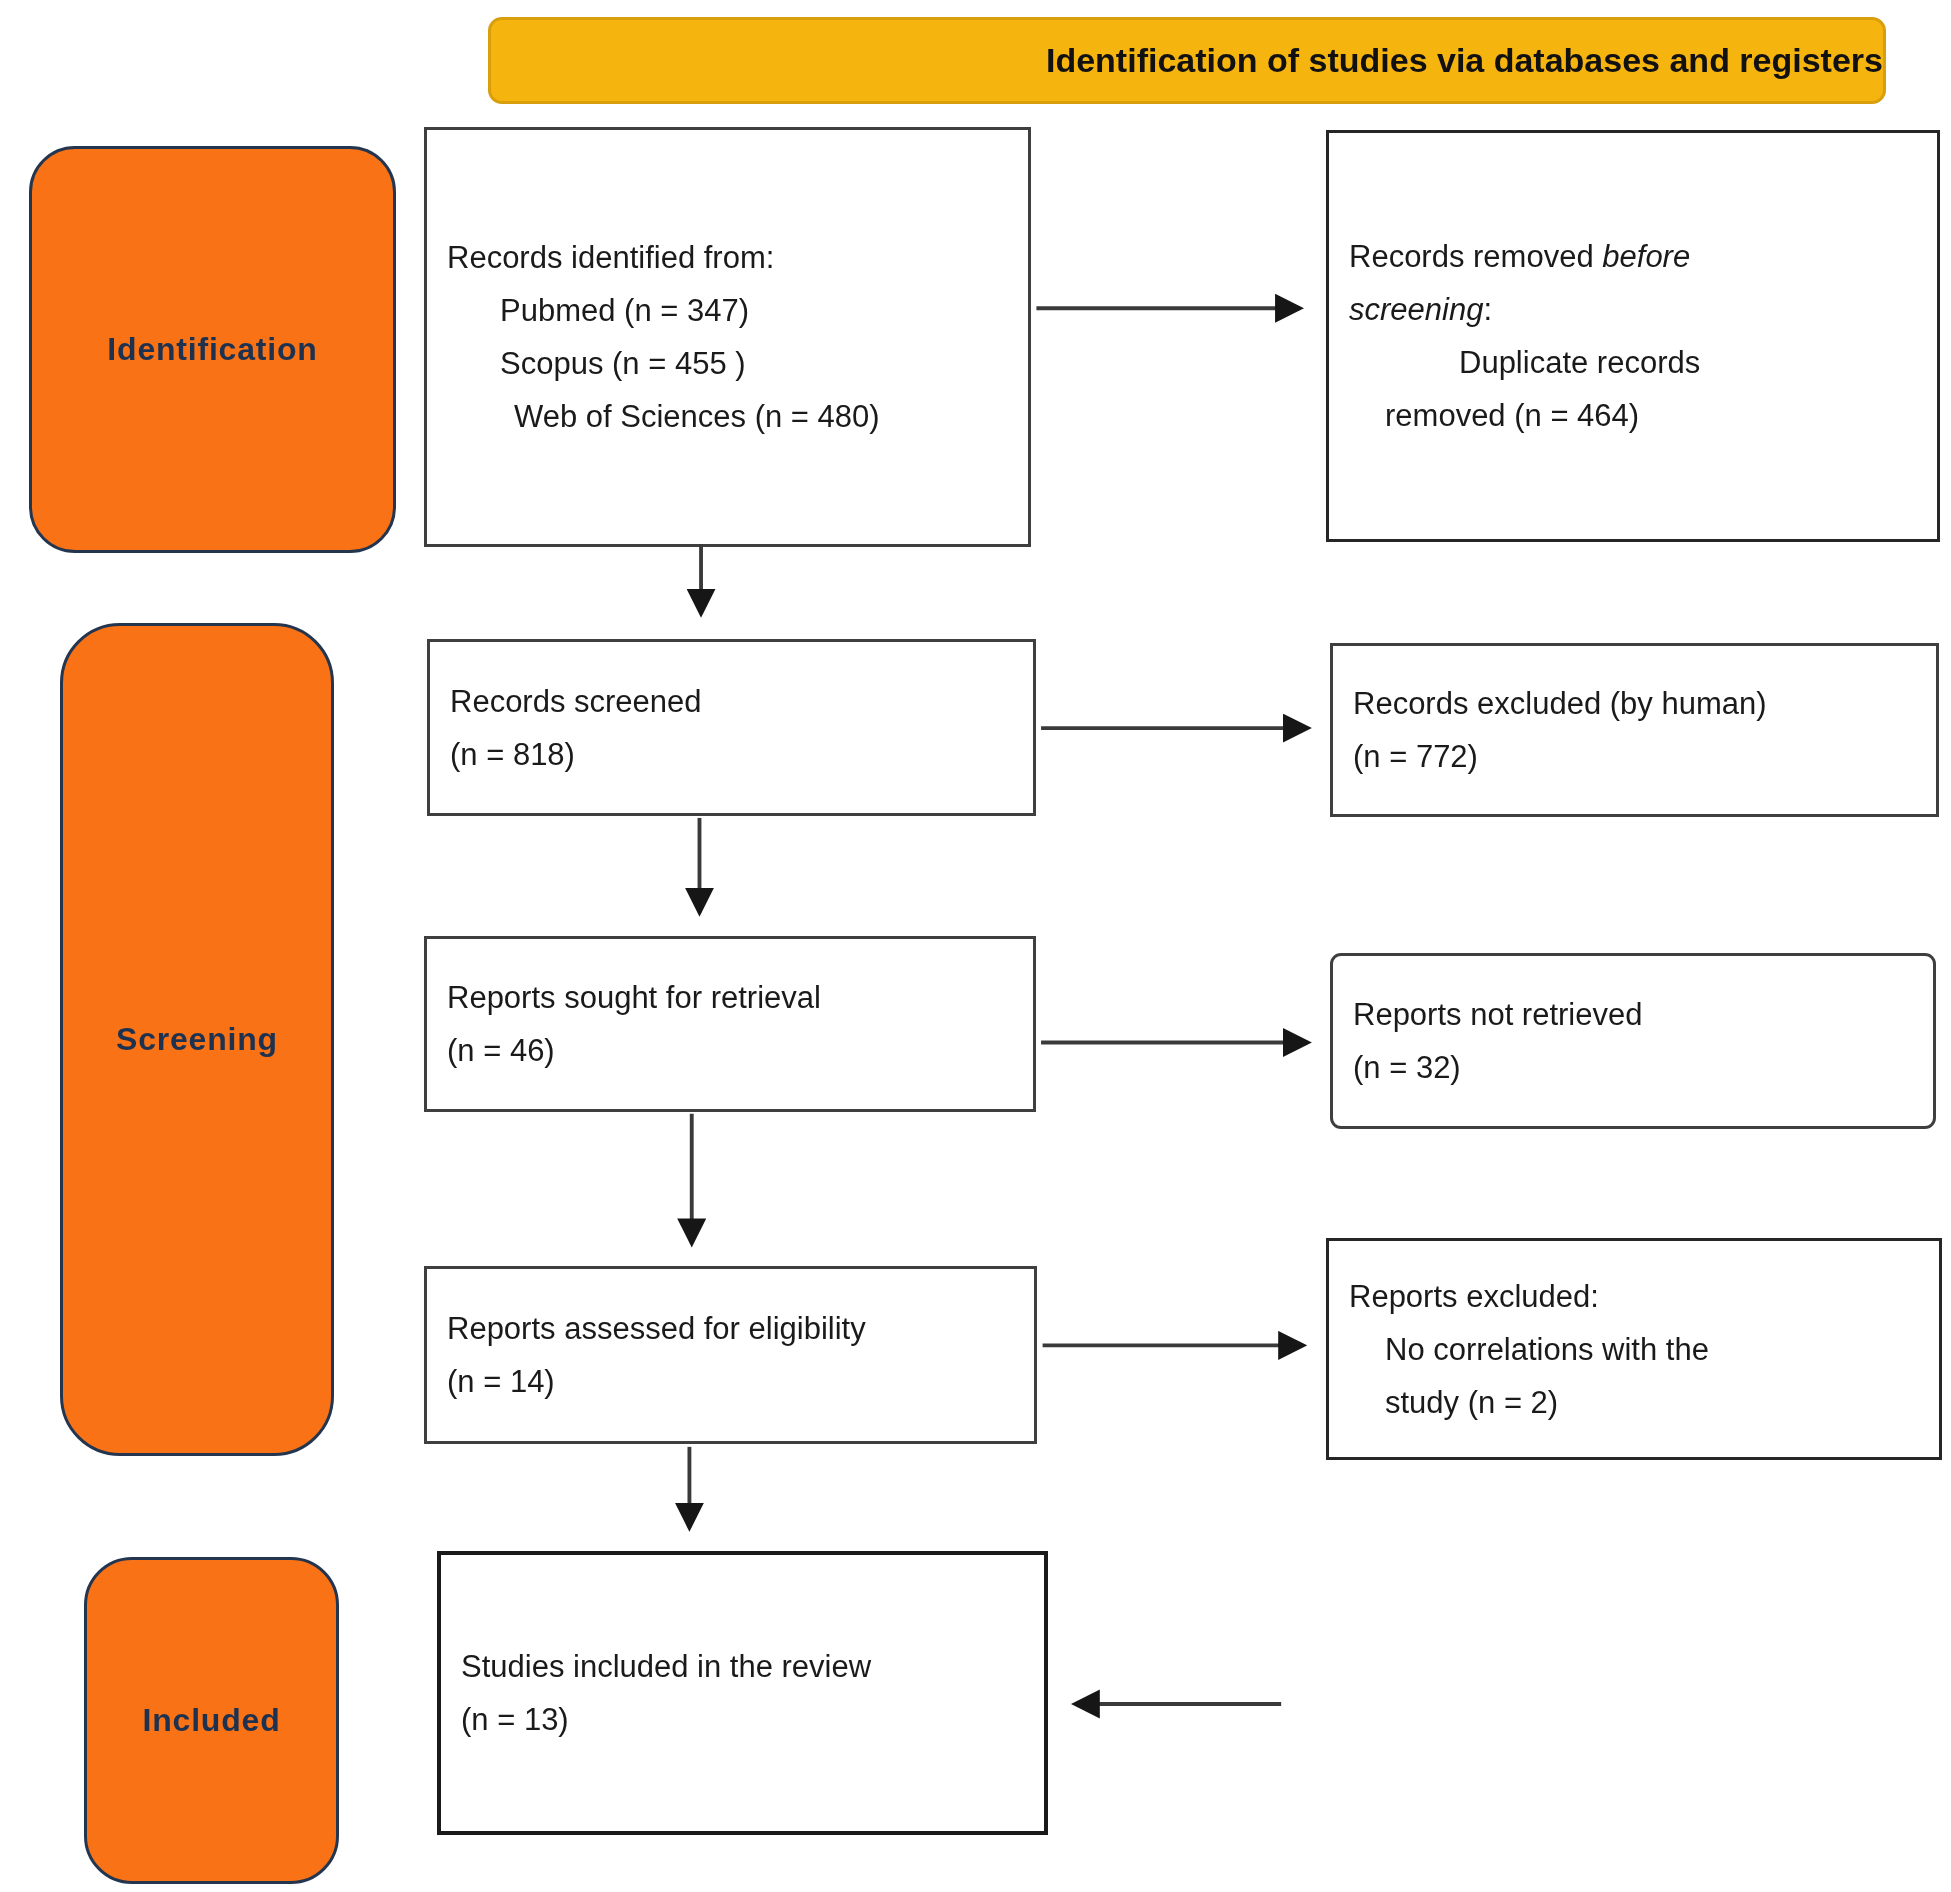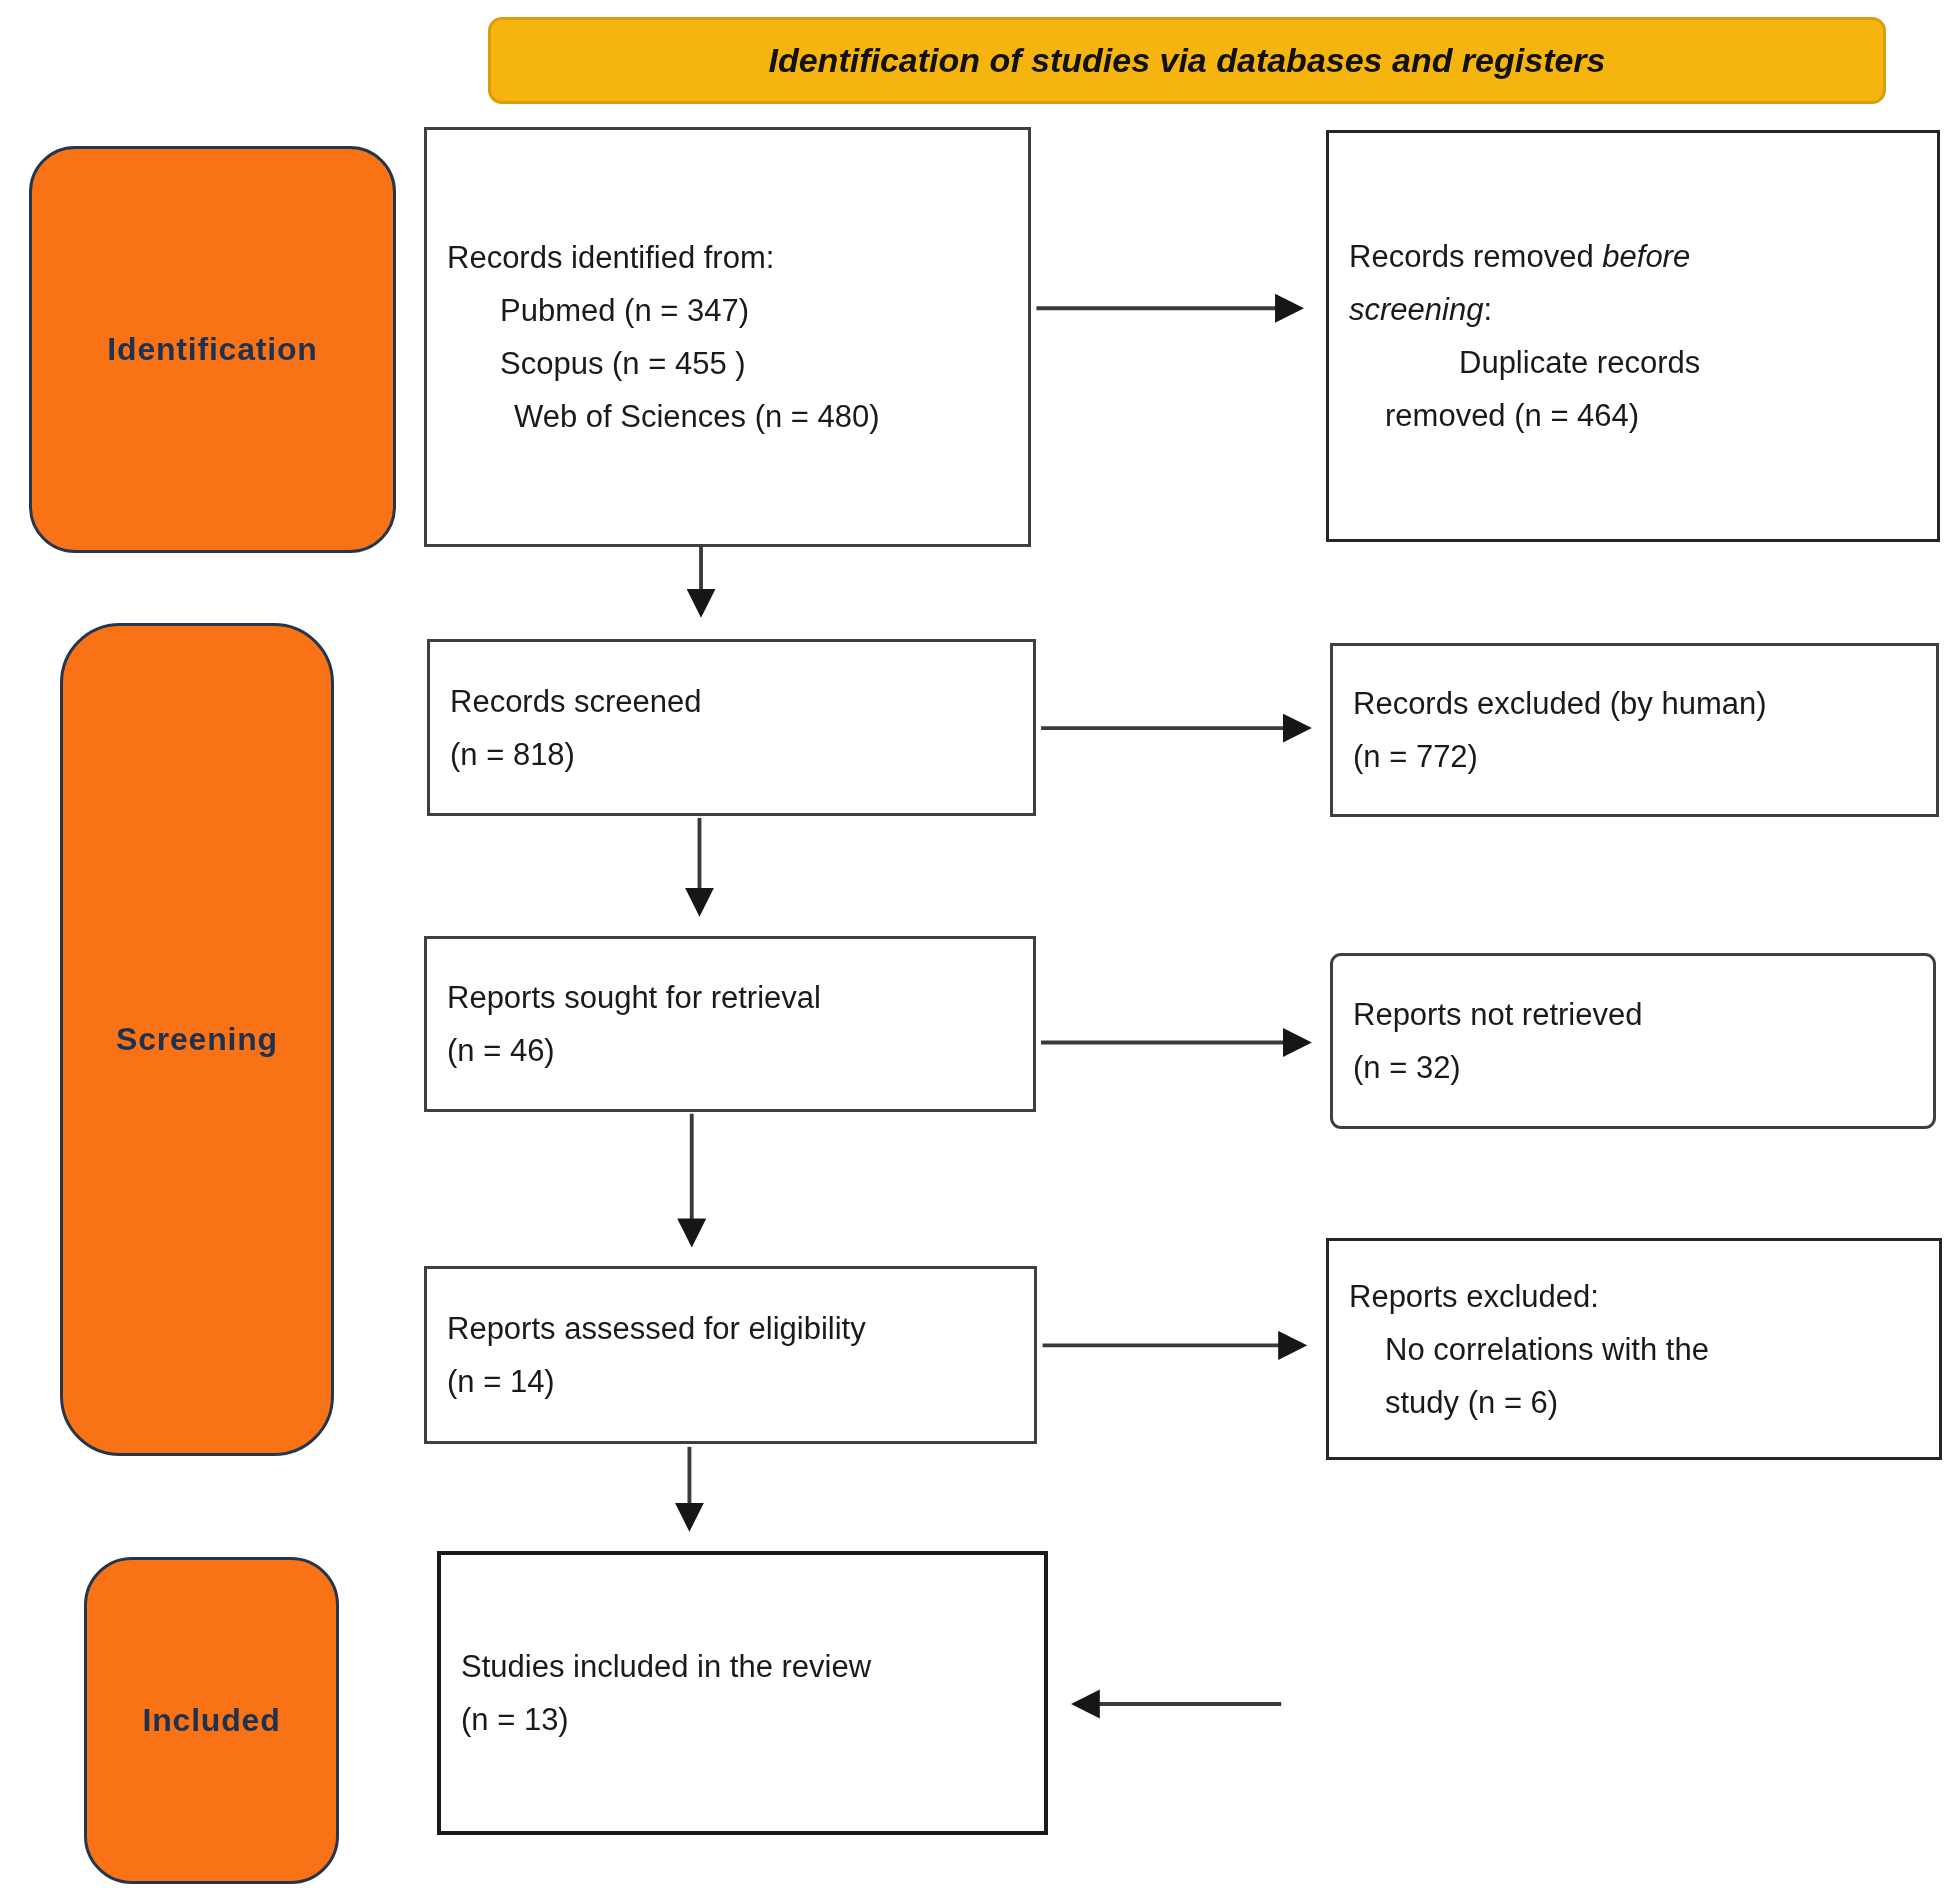--- a/index.html
+++ b/index.html
@@ -9,23 +9,22 @@
     background:#ffffff;
     font-family:"Liberation Sans","DejaVu Sans",sans-serif;
     color:#1a1a1a;
   }
   .banner{
     position:absolute;
     left:488px;top:17px;width:1398px;height:87px;
     background:#F6B40F;
     border:3.1px solid #D89E0B;
     border-radius:14px;
-    display:flex;align-items:center;justify-content:center;
+    display:flex;align-items:center;justify-content:flex-end;
     box-sizing:border-box;
-    font-style:italic;
   }
   .banner .title{
     font-size:34px;font-weight:bold;color:#111111;
   }
   .stage{
     position:absolute;
     background:#f97316;
     border:3.1px solid #24364F;
     box-sizing:border-box;
     display:flex;align-items:center;justify-content:center;
@@ -130,21 +129,21 @@
     <div class="txt">
       <div class="line">Reports not retrieved</div>
       <div class="line">(n = 32)</div>
     </div>
   </div>
 
   <div class="box mdark" style="left:1326px;top:1238px;width:616px;height:222px;">
     <div class="txt">
       <div class="line">Reports excluded:</div>
       <div class="line ind-sub">No correlations with the</div>
-      <div class="line ind-sub">study (n = 6)</div>
+      <div class="line ind-sub">study (n = 2)</div>
     </div>
   </div>
 
 
   <svg class="arrows" viewBox="0 0 2520 2444">
     <defs>
       <marker id="ah" viewBox="0 0 10 10" refX="8.5" refY="5" markerWidth="7.5" markerHeight="7.5" orient="auto-start-reverse">
         <path d="M0,0 L10,5 L0,10 z" fill="#161616"></path>
       </marker>
     </defs>

